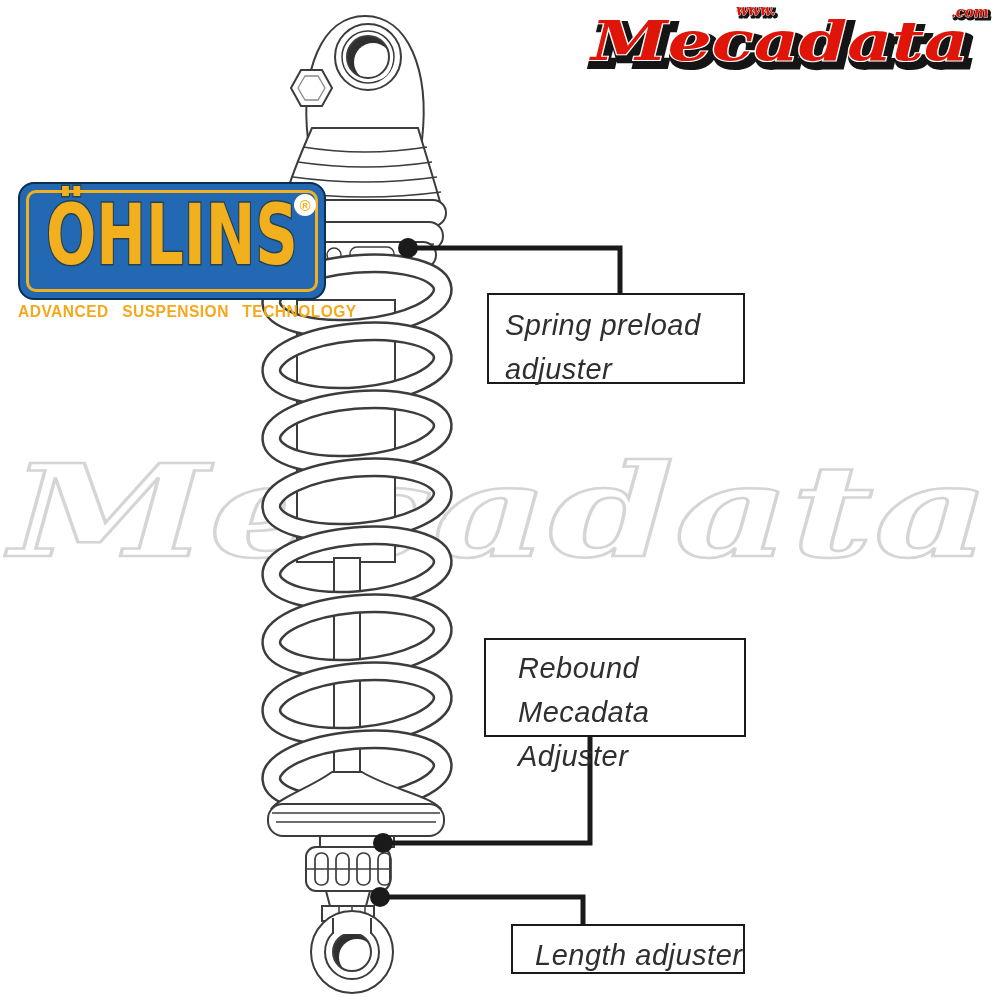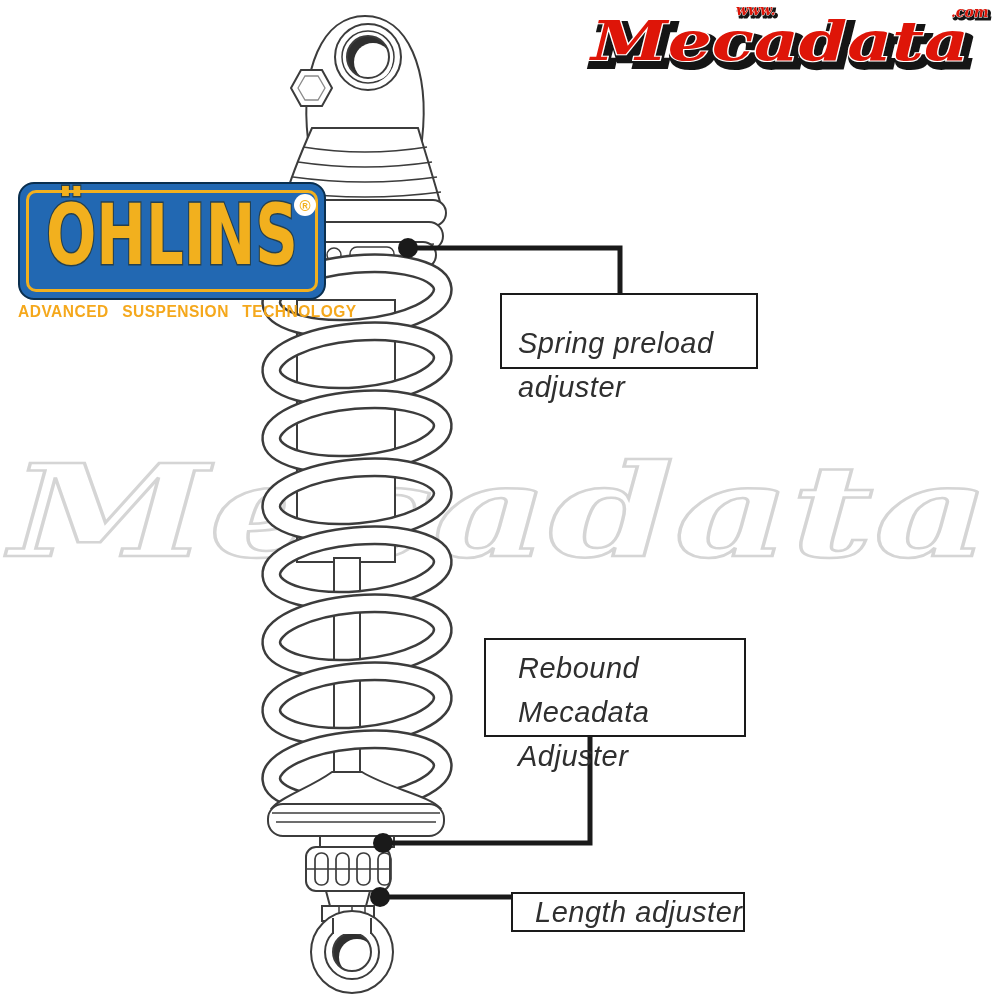--- a/index.html
+++ b/index.html
@@ -5,25 +5,25 @@
   * { margin: 0; padding: 0; box-sizing: border-box; }
   html,body { width:1000px; height:1000px; background:#ffffff; overflow:hidden;
               font-family:"Liberation Sans", sans-serif; }
   .stage { position:relative; width:1000px; height:1000px; background:#fff; }
 
   
   .watermark-layer { position:absolute; left:0; top:438px; width:1000px; height:160px; z-index:1; }
   .shock-layer     { position:absolute; left:0; top:0; width:1000px; height:1000px; z-index:2; }
   .callout-box { position:absolute; z-index:3; background:#ffffff; border:2px solid #1a1a1a; }
   .callout-text { font-style:italic; font-size:29px; color:#2f2f2f; letter-spacing:0.5px; }
-  #box-spring  { left:487px; top:293px; width:258px; height:76px; padding:26px 0 0 16px;margin-left:13px; }
+  #box-spring  { left:487px; top:293px; width:258px; height:91px; padding:8px 0 0 16px; }
   #box-spring .callout-text { line-height:44px; }
   #box-rebound { left:484px; top:638px; width:262px; height:99px; padding:6px 0 0 32px; }
   #box-rebound .callout-text { line-height:44px; }
-  #box-length  { left:511px; top:892px; width:234px; height:40px; display:flex; align-items:center; padding-left:22px; }
+  #box-length  { left:511px; top:924px; width:234px; height:50px; display:flex; align-items:flex-end; padding-left:22px; }
 
   
   .ohlins { position:absolute; left:18px; top:182px; z-index:4; width:308px; }
   .ohlins-box { position:relative; width:308px; height:118px; background:#2268b2;
                 border:2px solid #0a2f4f; border-radius:16px;
                 display:flex; align-items:flex-start; justify-content:center; }
   .ohlins-frame { position:absolute; left:6px; top:6px; right:6px; bottom:6px;
                   border:3px solid #f2b01e; border-radius:10px; pointer-events:none; }
   .ohlins-reg { position:absolute; right:8px; top:10px; width:22px; height:22px; border-radius:50%;
                 background:#ffffff; color:#f2b01e; font-weight:bold; font-size:15px;

